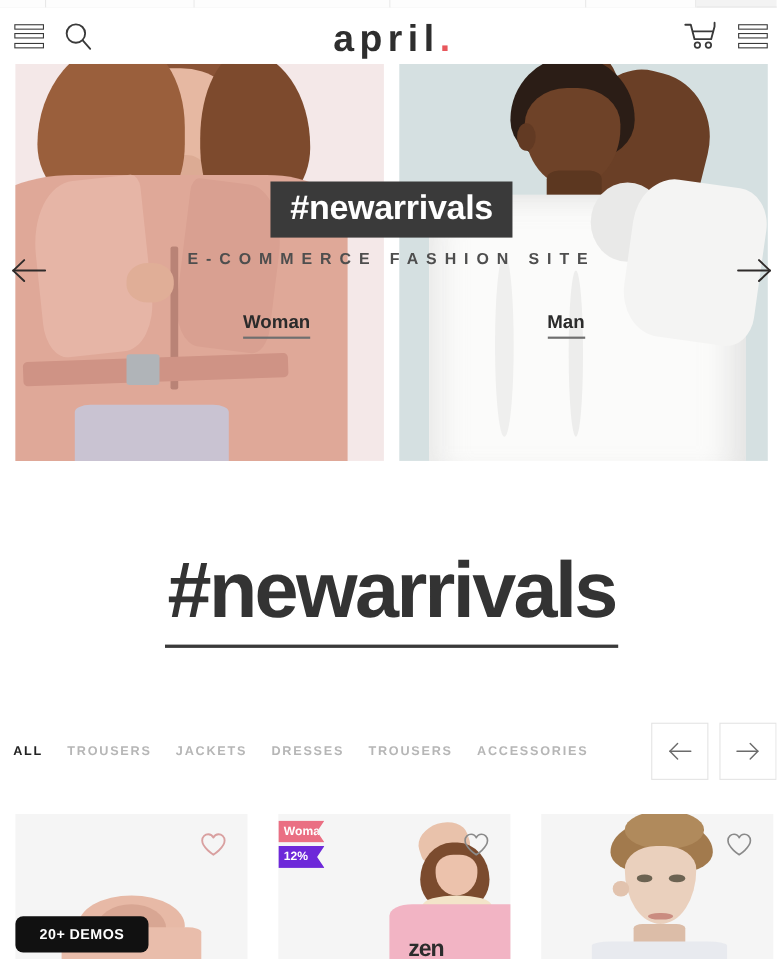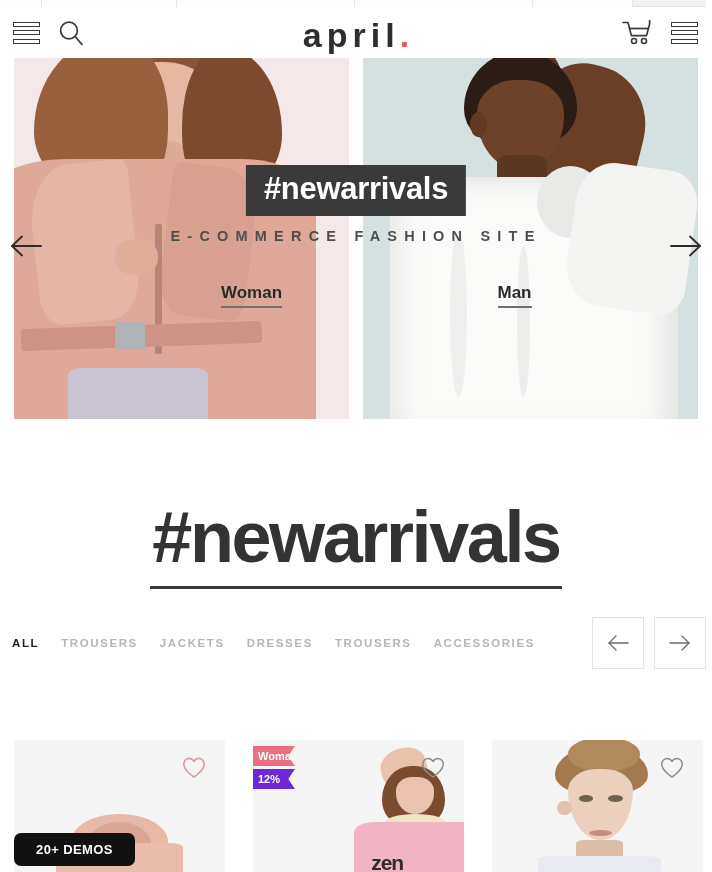--- a/index.html
+++ b/index.html
@@ -394,21 +394,21 @@
     letter-spacing: -2.4px;
     color: #333333;
     border-bottom: 3px solid #3a3a3a;
     padding: 0 2px 10px 2px;
     line-height: 1.05;
   }
 
   
   .filter-row {
     position: absolute;
-    top: 604px; left: 0;
+    top: 644px; left: 0;
     width: 712px;
     height: 78px;
     display: flex;
     align-items: center;
     justify-content: center;
   }
   .filters {
     display: flex;
     align-items: center;
     gap: 22px;

